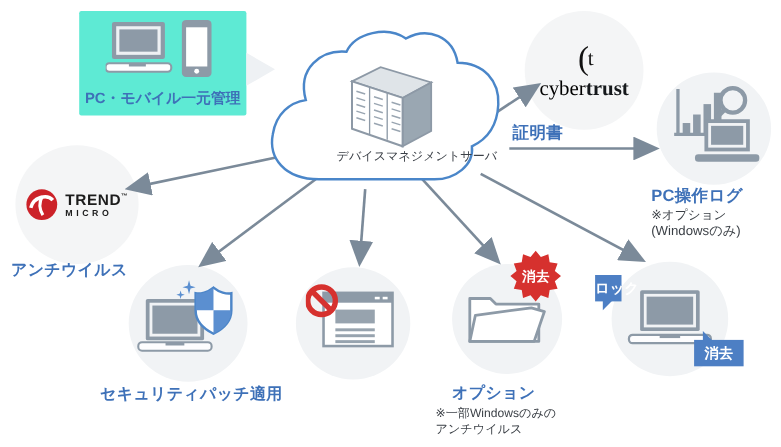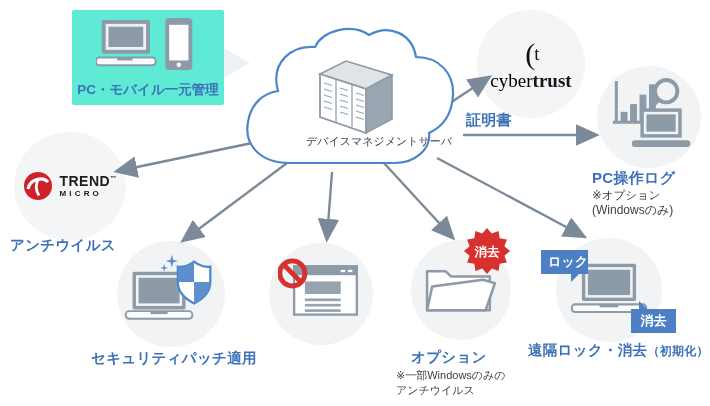--- a/index.html
+++ b/index.html
@@ -32,21 +32,21 @@
   
   .tm-logo{display:flex;align-items:center;gap:6px;}
   .tm-text{display:flex;flex-direction:column;line-height:1;}
   .tm-top{font-size:14px;font-weight:bold;color:#1c1c1c;letter-spacing:.5px;}
   .tm-top sup{font-size:6px;}
   .tm-bottom{font-size:8px;font-weight:bold;color:#1c1c1c;letter-spacing:3.2px;margin-top:2px;}
   
   .bbadge{position:absolute;background:#4d7fc4;color:#fff;font-weight:bold;font-size:13px;
           text-align:center;line-height:24px;z-index:4;white-space:nowrap;}
   .bbadge .tail{position:absolute;width:0;height:0;}
-  #badge-lock{left:541px;top:250px;width:47px;height:24px;text-align:right;}
+  #badge-lock{left:541px;top:250px;width:24px;height:24px;}
   #badge-lock .tail{right:8px;bottom:-8px;border-top:9px solid #4d7fc4;border-right:9px solid transparent;}
   #badge-erase{left:631px;top:309px;width:45px;height:24px;}
   #badge-erase .tail{left:8px;top:-8px;border-bottom:9px solid #4d7fc4;border-right:9px solid transparent;}
   #starburst{left:463px;top:227px;z-index:4;}
 </style>
 </head>
 <body>
 
 <div id="stage">
 
@@ -208,21 +208,20 @@
   <div class="note" style="left:592px;top:188px;width:118px;font-size:11.5px;">※オプション</div>
   <div class="note" style="left:592px;top:202px;width:118px;font-size:12px;">(Windowsのみ)</div>
 
   <div class="blue-label" style="left:91px;top:349px;width:162px;">セキュリティパッチ適用</div>
 
 
   <div class="blue-label" style="left:411px;top:348px;width:100px;">オプション</div>
   <div class="note" style="left:396px;top:368px;width:128px;">※一部Windowsのみの</div>
   <div class="note" style="left:396px;top:383px;width:120px;">アンチウイルス</div>
 
-  <div class="blue-label" style="left:528px;top:341px;width:176px;"><span>遠隔ロック・消去</span><span style="font-size:12px;">（初期化）</span></div>
 
   <svg id="starburst" class="abs" width="48" height="48" viewBox="0 0 48 48">
     <polygon points="47,24 41.4,28.7 43.9,35.5 36.7,36.7 35.5,43.9 28.7,41.4 24,47 19.3,41.4 12.5,43.9 11.3,36.7 4.1,35.5 6.6,28.7 1,24 6.6,19.3 4.1,12.5 11.3,11.3 12.5,4.1 19.3,6.6 24,1 28.7,6.6 35.5,4.1 36.7,11.3 43.9,12.5 41.4,19.3" fill="#d6312e"></polygon>
     <text x="24" y="28.5" text-anchor="middle" fill="#ffffff" font-size="12.5" font-weight="bold">消去</text>
   </svg>
 
   <div id="badge-lock" class="bbadge">
     <span>ロック</span><span class="tail"></span>
   </div>
   <div id="badge-erase" class="bbadge">

